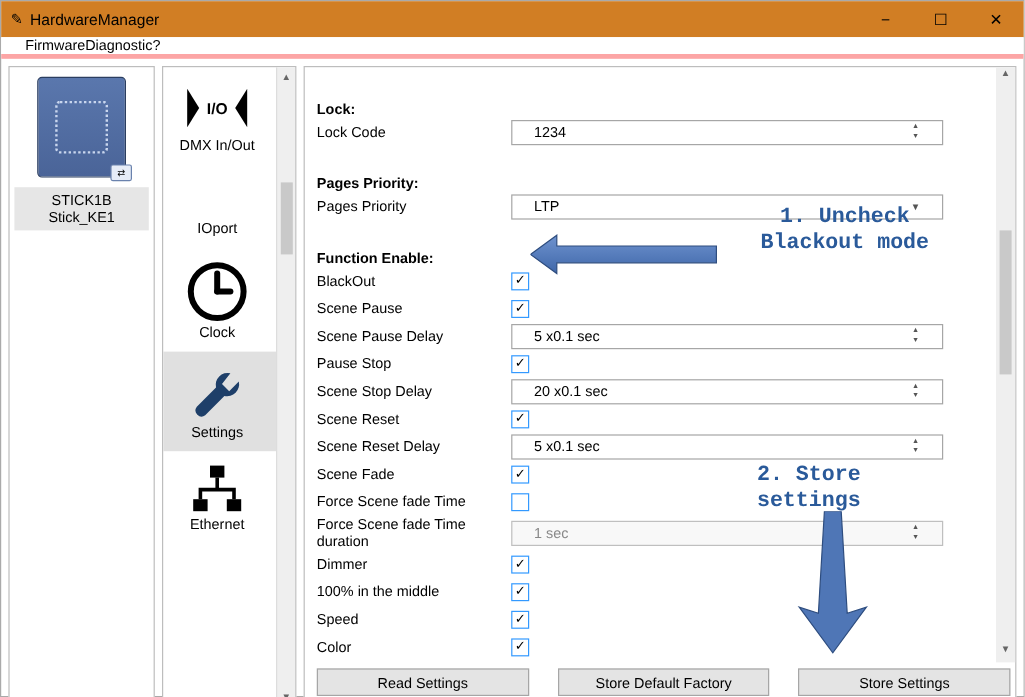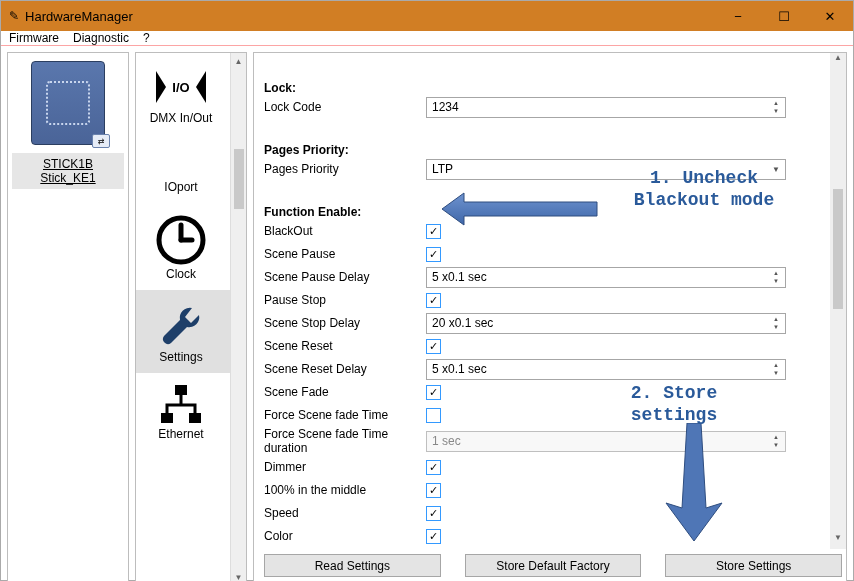--- a/index.html
+++ b/index.html
@@ -37,25 +37,24 @@
     height: 30px;
     display: flex;
     align-items: center;
     justify-content: center;
     font-size: 13px;
     color: #000;
   }
   .menubar {
     height: 22px;
     background: #fff;
-    border-bottom: 1px solid #fca5a5;
-    display: flex;
-    align-items: center;
-    padding: 0 8px;
-    gap: 14px;
+    border-bottom: 4px solid #fca5a5;
+    display: flex;
+    align-items: center;
+    padding: 0 20px;
     font-size: 12px;
   }
   .body {
     flex: 1;
     display: flex;
     padding: 6px;
     gap: 6px;
     position: relative;
   }
   .panel {
@@ -98,21 +97,20 @@
     font-size: 8px;
     display:flex;align-items:center;justify-content:center;
   }
   .device-label {
     margin-top: 8px;
     text-align: center;
     font-size: 12px;
     background: #e6e6e6;
     width: 100%;
     padding: 4px 0;
-    text-decoration: underline;
   }
   .nav-panel {
     width: 112px;
     display: flex;
     flex-direction: column;
     overflow: hidden;
     padding:0;
   }
   .nav-panel-inner {
     flex:1;
@@ -189,21 +187,21 @@
     font-size: 11px;
     color: #000;
     line-height: 1;
   }
   .input, .spinner, .combo {
     width: 360px;
     height: 21px;
     border: 1px solid #a6a6a6;
     background: #fff;
     font-size: 12px;
-    padding: 2px 5px;
+    padding: 2px 18px;
     display: flex;
     align-items: center;
     justify-content: space-between;
     color:#000;
   }
   .spinner .spin-btns, .combo .drop-btn {
     width: 16px;
     display: flex;
     flex-direction: column;
     margin-right:-4px;

